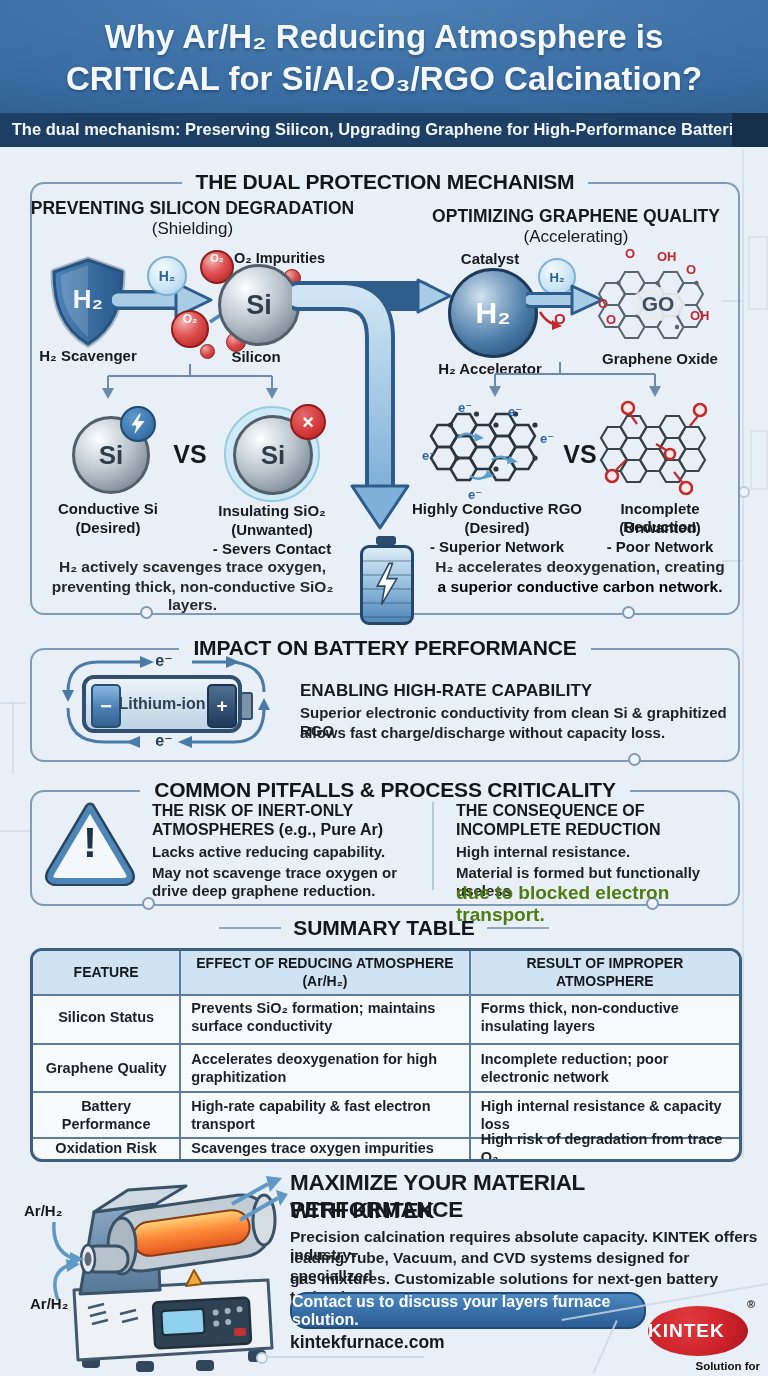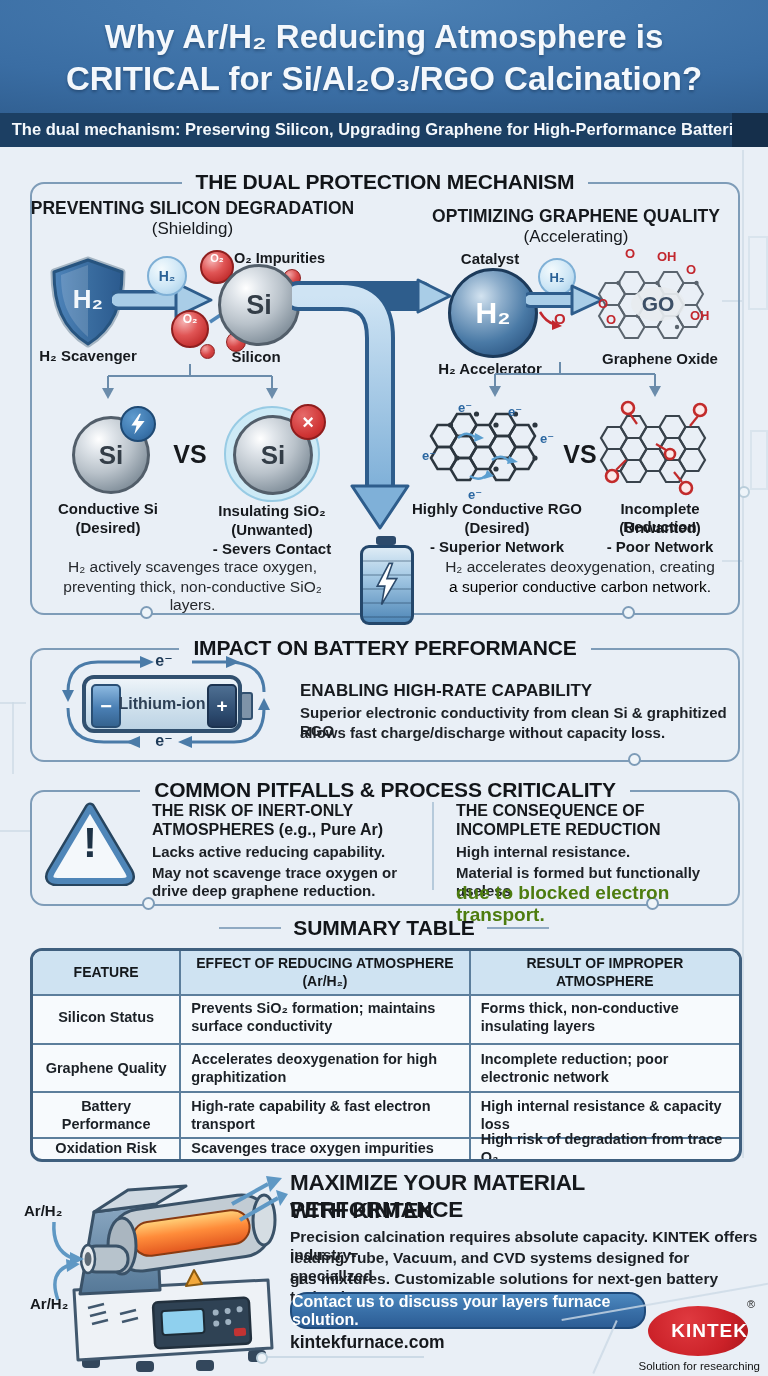--- a/index.html
+++ b/index.html
@@ -1,21 +1,21 @@
 <!DOCTYPE html>
 <html><head>
 <meta charset="utf-8">
 <style>
   html,body{margin:0;padding:0}
   body{font-family:"Liberation Sans","DejaVu Sans",sans-serif;background:#dfe7ef}
   .page{position:relative;width:768px;height:1376px;background:#e9eff6;overflow:hidden;margin:0 auto}
   .abs{position:absolute}
   .t{position:absolute;color:#16191d;line-height:1.18}
   .c{text-align:center}
-  .b8{font-weight:800}.b7{font-weight:400}.b6{font-weight:600}
+  .b8{font-weight:800}.b7{font-weight:700}.b6{font-weight:600}
   .white{color:#f4f8fc}
 
   
   .header{position:absolute;left:0;top:0;width:768px;height:113px;
     background:radial-gradient(130% 160% at 50% 0%, #4b80b4 0%, #3a6da3 52%, #27517f 100%)}
   .subbar{position:absolute;left:0;top:113px;width:768px;height:34px;background:#1c3f63}
   .subbar-block{position:absolute;left:732px;top:113px;width:36px;height:34px;background:#152f4b}
 
   
   .panel{position:absolute;border:2px solid #7e9cb8;border-radius:14px}
@@ -68,21 +68,21 @@
   .s-cell:last-child{border-right:none}
   .s-row:last-child .s-cell{border-bottom:none}
   .s-head .s-cell{background:#cfe3f2;font-weight:800;font-size:14px;justify-content:center;text-align:center;color:#14181c}
   .s-feat{justify-content:center;text-align:center}
 
   
   .cta-btn{position:absolute;border-radius:17px;border:2px solid #1f4a7a;cursor:pointer;
     background:linear-gradient(180deg,#4d89c0 0%,#386ea6 55%,#2c5d95 100%);
     color:#fff;font-weight:700;font-size:16px;display:flex;align-items:center;justify-content:center}
   .logo-oval{position:absolute;background:radial-gradient(circle at 40% 30%, #e03a40 0%, #cb2128 60%, #a8161c 100%);
-    border-radius:50%;display:flex;align-items:center;justify-content:flex-end;color:#fff;font-weight:800;letter-spacing:1px}
+    border-radius:50%;display:flex;align-items:center;justify-content:flex-start;color:#fff;font-weight:800;letter-spacing:1px}
 
   .deco{position:absolute;background:#ccdae6}
   .deco-box{position:absolute;border:2px solid #d2dfe9}
   .deco-circ{position:absolute;border:2px solid #b9cdda;border-radius:50%;background:#eef4f9}
   .elabel{position:absolute;font-weight:800;color:#2b67a1;font-size:13px}
   .redlabel{position:absolute;font-weight:800;color:#c2272e;font-size:13px}
 </style>
 </head>
 <body>
 

